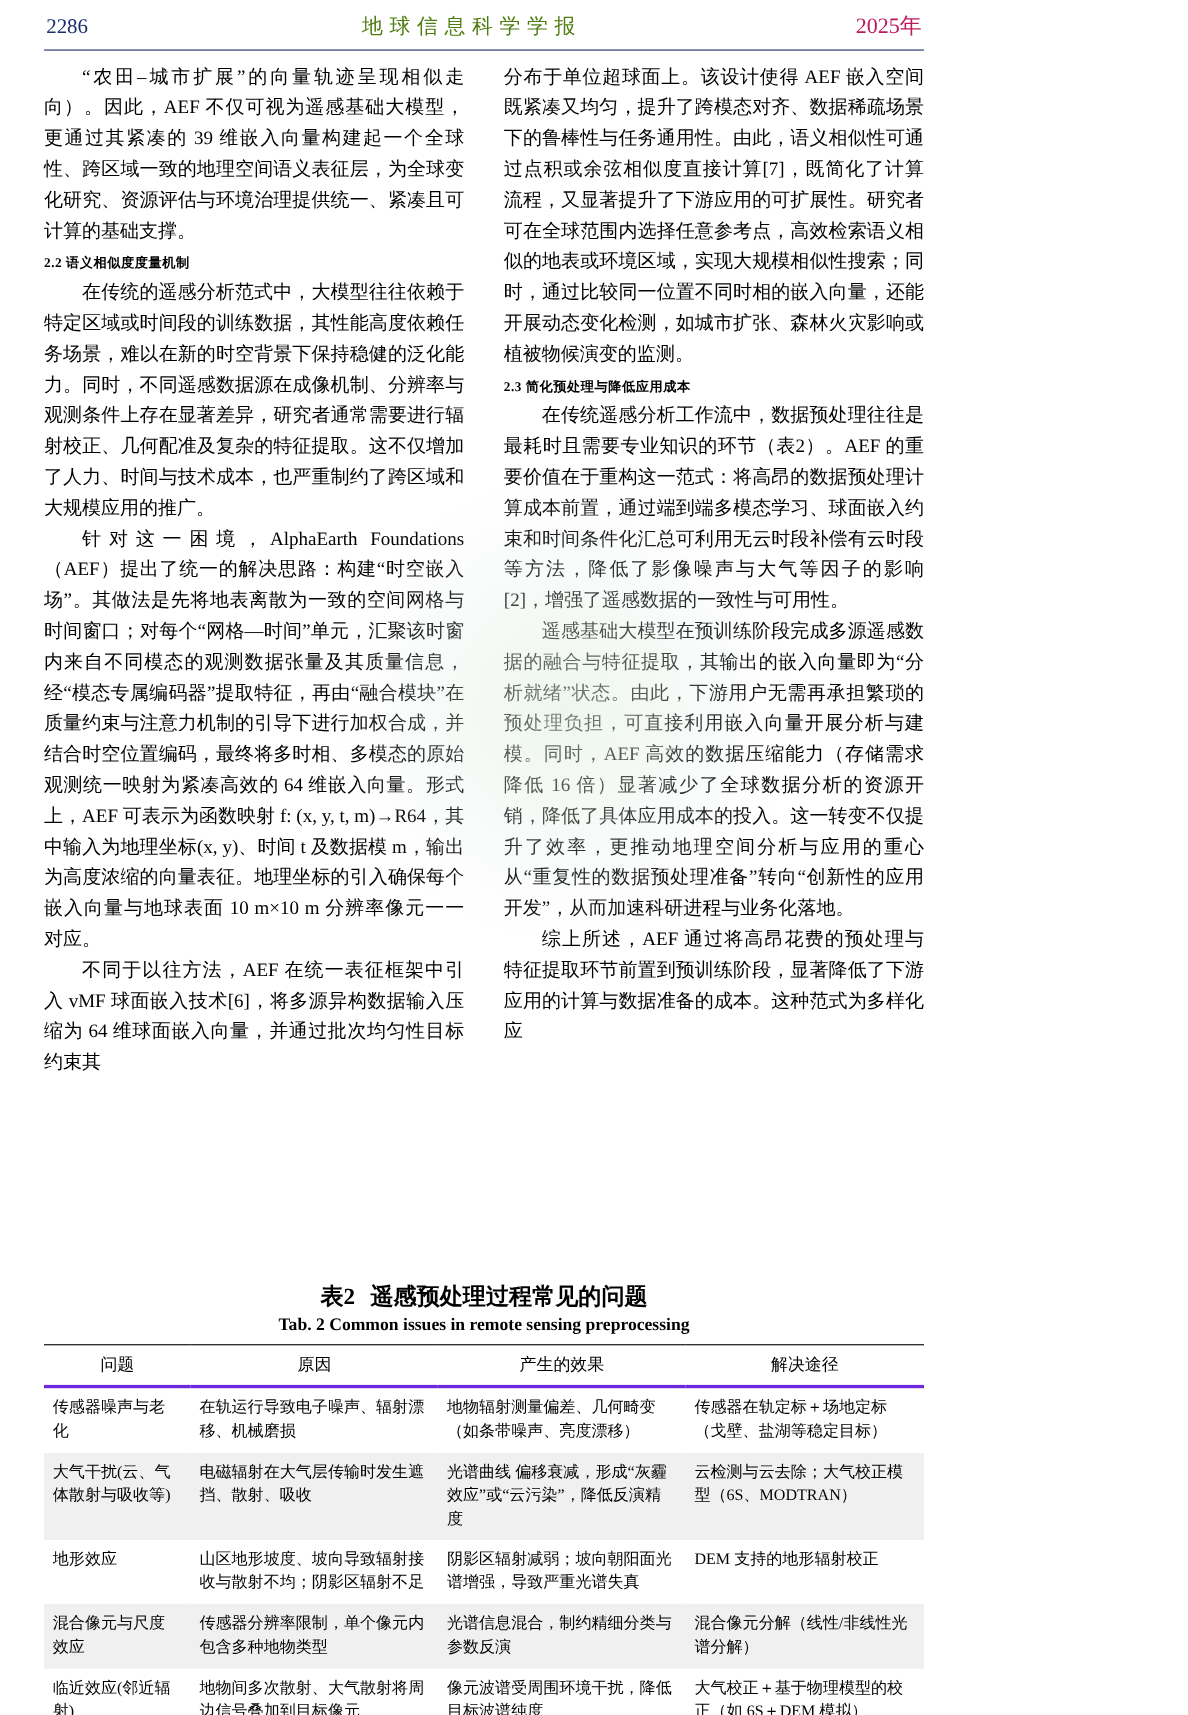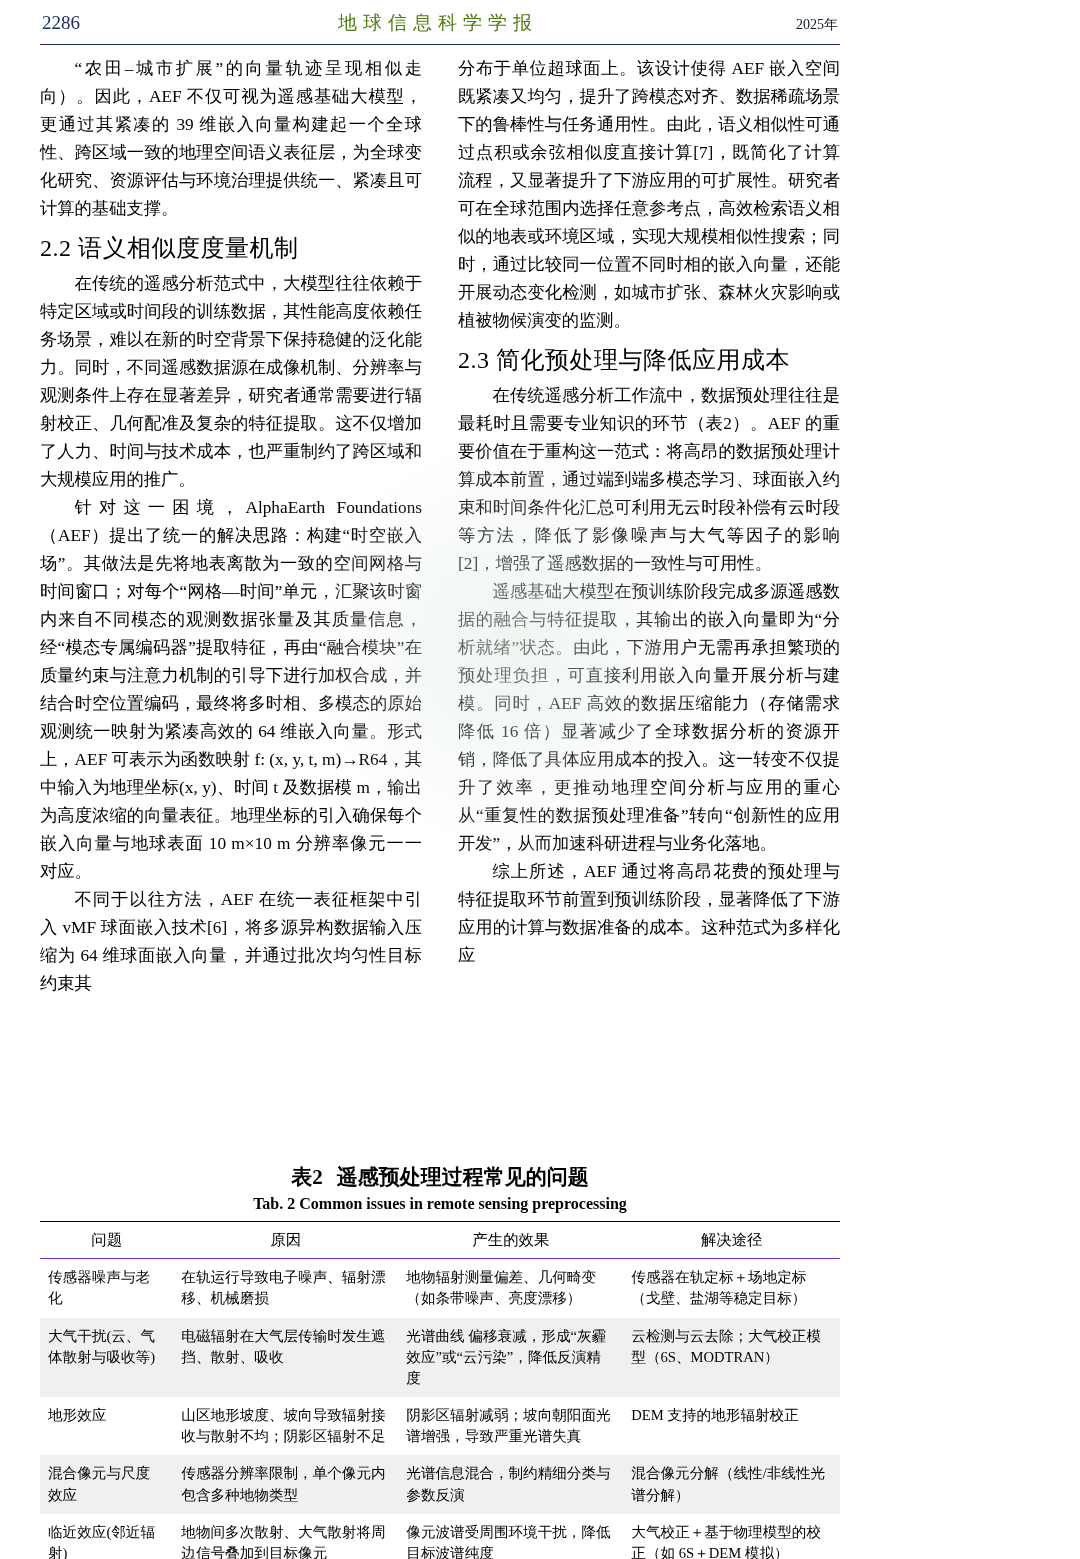--- a/index.html
+++ b/index.html
@@ -36,22 +36,22 @@
     font-size: 19px;
     font-weight: normal;
     color: #1a2e6b;
   }
   .runhead .journal {
     font-size: 19px;
     letter-spacing: 6px;
     color: #4d7c0f;
   }
   .runhead .year {
-    font-size: 14px;
-    color: #0f172a;
+    font-size: 20px;
+    color: #be185d;
   }
   .rule {
     border-top: 1.6px solid #1a2e6b;
     margin: 2px 0 10px 0;
   }
   
   .columns {
     display: flex;
     gap: 36px;
     height: 1090px;
@@ -64,22 +64,22 @@
     text-justify: inter-ideograph;
   }
   .col p {
     margin: 0;
     text-indent: 2em;
   }
   .col p.noindent {
     text-indent: 0;
   }
   h3.sec {
-    font-size: 24px;
-    font-weight: normal;
+    font-size: 12px;
+    font-weight: bold;
     margin: 6px 0 2px 0;
     text-indent: 0;
     letter-spacing: 0.5px;
   }
   
   .table-block {
     margin-top: 18px;
   }
   .tbl-cap-cn {
     text-align: center;
@@ -98,21 +98,21 @@
   table.data {
     width: 100%;
     border-collapse: collapse;
     font-size: 14.6px;
     line-height: 1.45;
   }
   table.data thead th {
     font-weight: normal;
     padding: 7px 6px;
     border-top: 1.6px solid #000;
-    border-bottom: 1px solid #6d28d9;
+    border-bottom: 3px solid #6d28d9;
     font-size: 15.4px;
   }
   table.data tbody td {
     padding: 8px 10px 8px 8px;
     vertical-align: top;
   }
   table.data tbody tr:nth-child(even) {
     background: #f0f0f0;
   }
   table.data tbody tr:last-child td {

